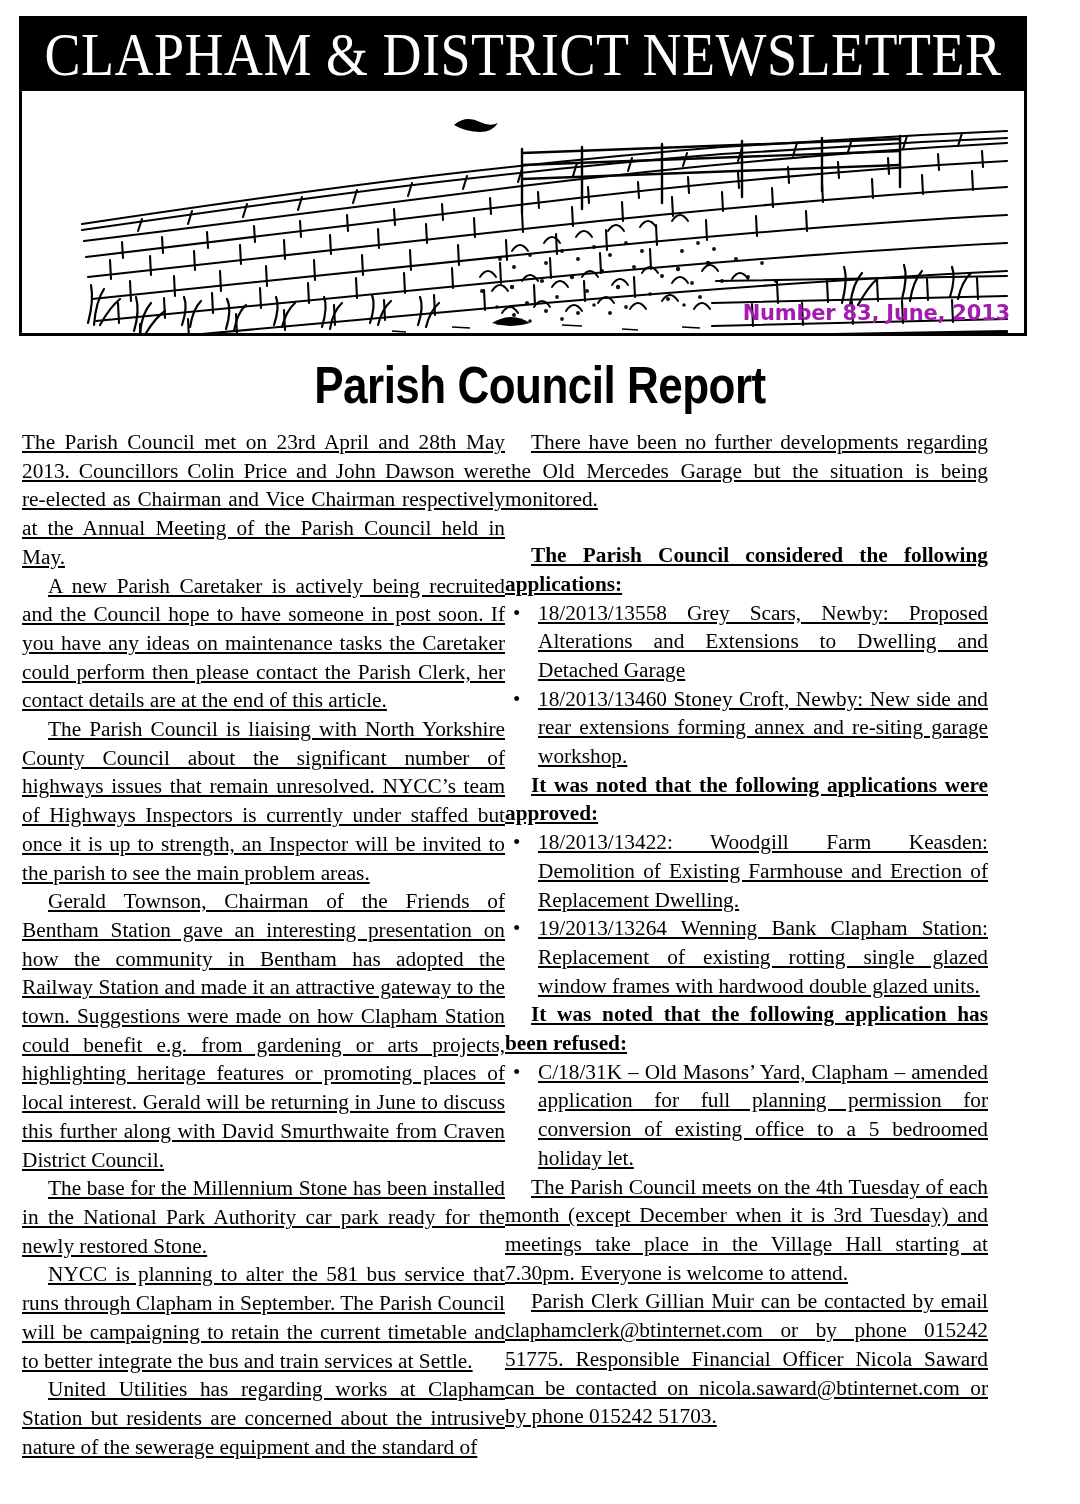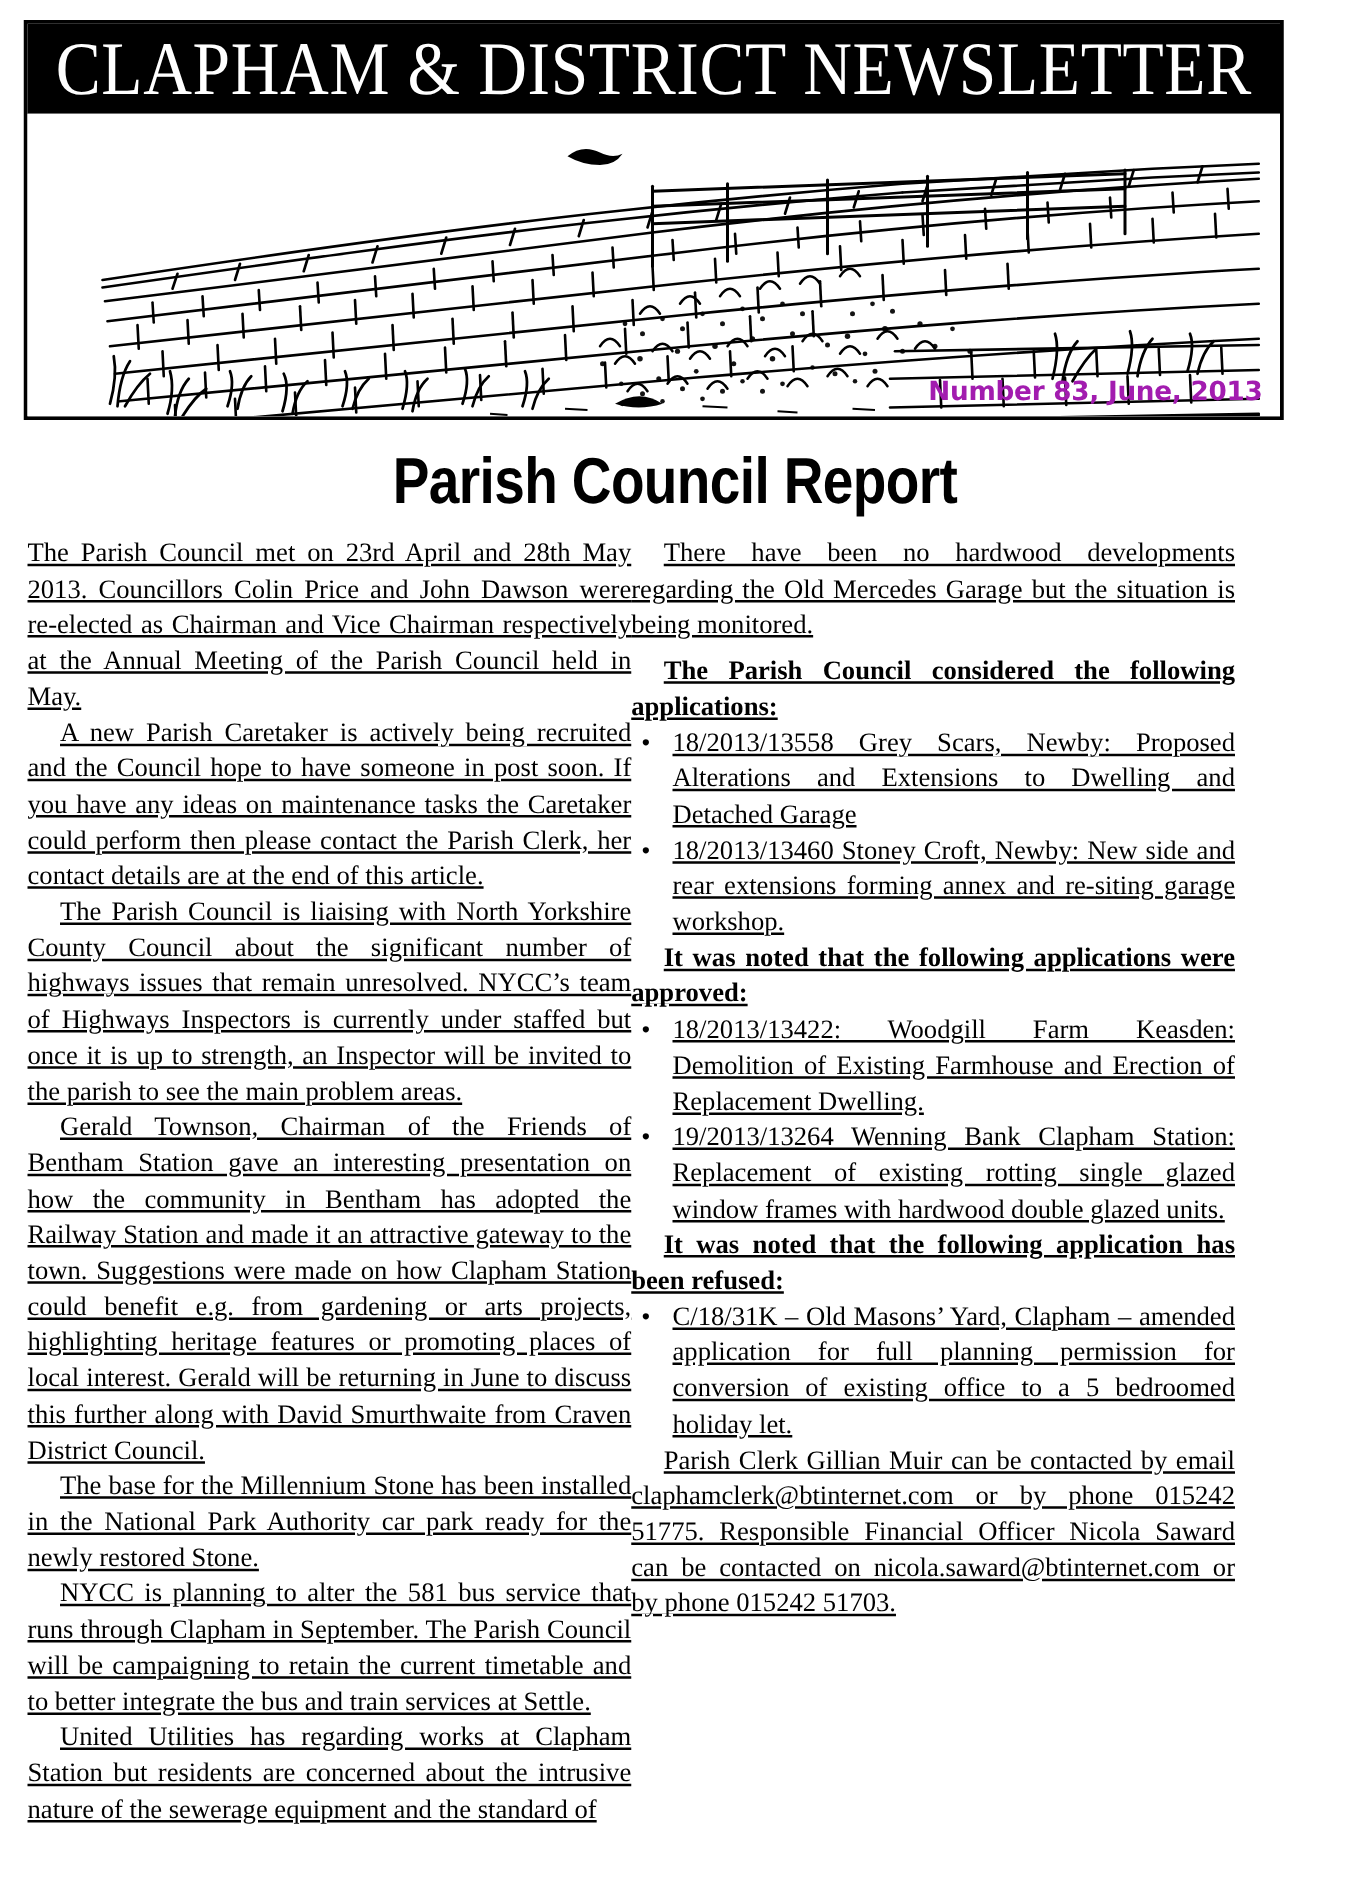--- a/index.html
+++ b/index.html
@@ -118,21 +118,21 @@
     text-align-last: left;
   }
 
   .subhead {
     font-weight: bold;
     text-indent: 0;
     margin: 9px 0 0 0;
     text-align: justify;
     text-align-last: left;
   }
-  .subhead.first { margin-top: 8px; }
+  .subhead.first { margin-top: 27px; }
 
   ul.apps {
     list-style: none;
     margin: 0;
     padding: 0;
   }
   ul.apps li {
     position: relative;
     padding-left: 33px;
     text-align: justify;
@@ -438,21 +438,21 @@
     <p class="noindent">The Parish Council met on 23rd April and 28th May 2013. Councillors Colin Price and John Dawson were re-elected as Chairman and Vice Chairman respectively at the Annual Meeting of the Parish Council held in May.</p>
     <p>A new Parish Caretaker is actively being recruited and the Council hope to have someone in post soon. If you have any ideas on maintenance tasks the Caretaker could perform then please contact the Parish Clerk, her contact details are at the end of this article.</p>
     <p>The Parish Council is liaising with North Yorkshire County Council about the significant number of highways issues that remain unresolved. NYCC’s team of Highways Inspectors is currently under staffed but once it is up to strength, an Inspector will be invited to the parish to see the main problem areas.</p>
     <p>Gerald Townson, Chairman of the Friends of Bentham Station gave an interesting presentation on how the community in Bentham has adopted the Railway Station and made it an attractive gateway to the town. Suggestions were made on how Clapham Station could benefit e.g. from gardening or arts projects, highlighting heritage features or promoting places of local interest. Gerald will be returning in June to discuss this further along with David Smurthwaite from Craven District Council.</p>
     <p>The base for the Millennium Stone has been installed in the National Park Authority car park ready for the newly restored Stone.</p>
     <p>NYCC is planning to alter the 581 bus service that runs through Clapham in September. The Parish Council will be campaigning to retain the current timetable and to better integrate the bus and train services at Settle.</p>
     <p>United Utilities has regarding works at Clapham Station but residents are concerned about the intrusive nature of the sewerage equipment and the standard of</p>
   </div>
 
   <div class="col">
-    <p>There have been no hardwood developments regarding the Old Mercedes Garage but the situation is being monitored.</p>
+    <p>There have been no further developments regarding the Old Mercedes Garage but the situation is being monitored.</p>
 
     <p class="subhead first">The Parish Council considered the following applications:</p>
     <ul class="apps">
       <li>
         <span class="bullet">•</span>
         <span>18/2013/13558 Grey Scars, Newby: Proposed Alterations and Extensions to Dwelling and Detached Garage</span>
       </li>
       <li>
         <span class="bullet">•</span>
         <span>18/2013/13460 Stoney Croft, Newby: New side and rear extensions forming annex and re-siting garage workshop.</span>
@@ -472,15 +472,16 @@
     </ul>
 
     <p class="subhead">It was noted that the following application has been refused:</p>
     <ul class="apps">
       <li>
         <span class="bullet">•</span>
         <span>C/18/31K – Old Masons’ Yard, Clapham – amended application for full planning permission for conversion of existing office to a 5 bedroomed holiday let.</span>
       </li>
     </ul>
 
+    <p class="plainpara">The Parish Council meets on the 4th Tuesday of each month (except December when it is 3rd Tuesday) and meetings take place in the Village Hall starting at 7.30pm. Everyone is welcome to attend.</p>
     <p class="plainpara">Parish Clerk Gillian Muir can be contacted by email claphamclerk@btinternet.com or by phone 015242 51775. Responsible Financial Officer Nicola Saward can be contacted on nicola.saward@btinternet.com or by phone 015242 51703.</p>
   </div>
 </div>
 
 </body></html>

